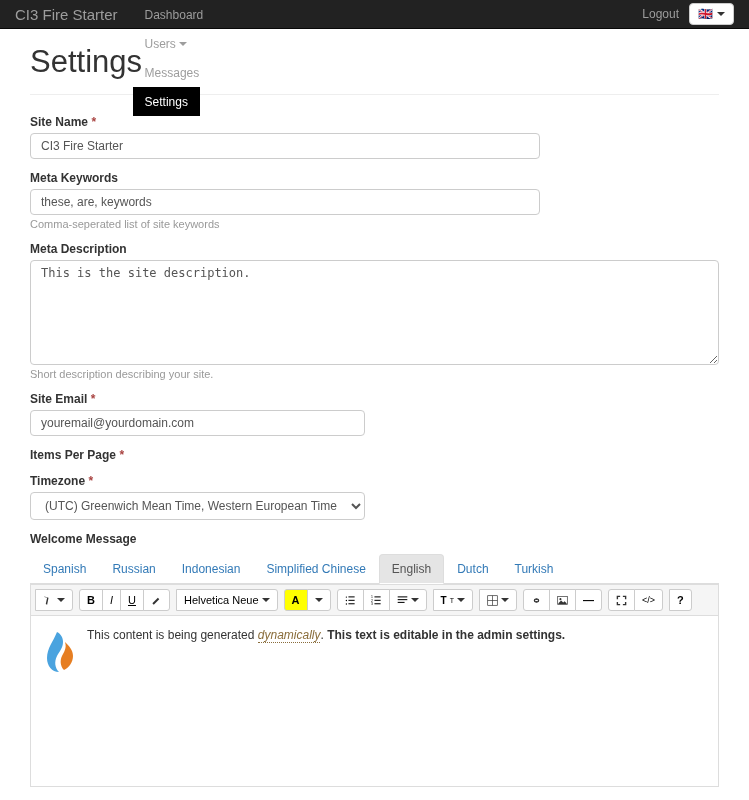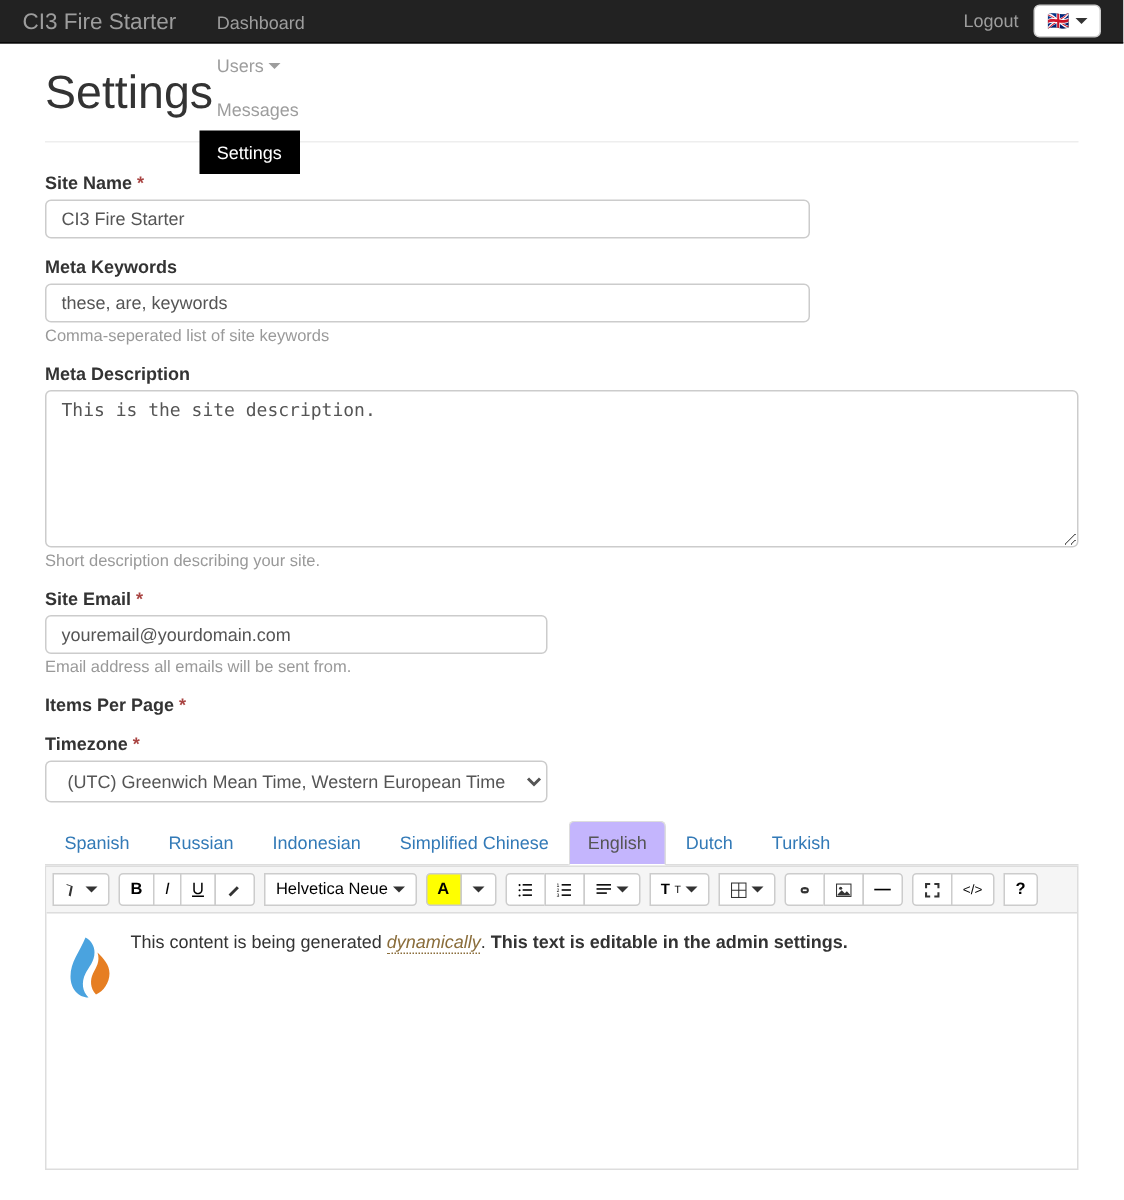--- a/index.html
+++ b/index.html
@@ -23,21 +23,21 @@
 .required { color: #a94442; }
 .form-control { display: block; width: 100%; padding: 5px 10px; font-size: 12px; border: 1px solid #ccc; border-radius: 4px; background: #fff; color: #555; }
 .form-control.w-sm { width: 510px; }
 .form-control.w-xs { width: 155px; }
 .form-control.w-md { width: 335px; }
 textarea.form-control { height: 105px; resize: both; }
 select.form-control { height: 28px; }
 .help-block { color: #999; font-size: 11px; margin-top: 3px; }
 .nav-tabs { border-bottom: 1px solid #ddd; display: flex; list-style: none; margin-top: 8px; }
 .nav-tabs li a { display: block; padding: 7px 12px; font-size: 12px; color: #337ab7; text-decoration: none; border: 1px solid transparent; border-radius: 4px 4px 0 0; margin-bottom: -1px; }
-.nav-tabs li a.active { color: #555; background: #c4b5fd; border-color: #ddd #ddd #fff; }
+.nav-tabs li a.active { color: #555; background: #e5e5e5; border-color: #ddd #ddd #fff; }
 .editor-wrap { border: 1px solid #ddd; }
 .toolbar { background: #f5f5f5; border-bottom: 1px solid #ddd; padding: 4px; display: flex; gap: 6px; flex-wrap: wrap; align-items: center; }
 .btn-group { display: flex; }
 .tbtn { background: #fff; border: 1px solid #ccc; padding: 3px 7px; font-size: 11px; cursor: pointer; display: flex; align-items: center; gap: 3px; min-height: 22px; }
 .btn-group .tbtn { border-radius: 0; margin-left: -1px; }
 .btn-group .tbtn:first-child { border-radius: 3px 0 0 3px; margin-left: 0; }
 .btn-group .tbtn:last-child { border-radius: 0 3px 3px 0; }
 .tbtn.yellow-bg { background: #ffff00; font-weight: bold; }
 .editor-content { padding: 12px; min-height: 170px; font-size: 12px; }
 .editor-content .flame { float: left; margin-right: 8px; }
@@ -90,35 +90,35 @@
 
   <div class="form-group">
     <label>Meta Description</label>
     <textarea class="form-control" id="meta-desc" style="">This is the site description.</textarea>
     <div class="help-block">Short description describing your site.</div>
   </div>
 
   <div class="form-group">
     <label><span>Site Email</span> <span class="required">*</span></label>
     <input type="text" class="form-control w-md" value="youremail@yourdomain.com" style="">
-    <div class="help-block">Email address all emails will be sent from.</div>
   </div>
 
   <div class="form-group">
     <label><span>Items Per Page</span> <span class="required">*</span></label>
   </div>
 
   <div class="form-group">
     <label><span>Timezone</span> <span class="required">*</span></label>
     <select class="form-control w-md">
       <option>(UTC) Greenwich Mean Time, Western European Time</option>
     </select>
   </div>
 
   <div class="form-group">
+    <label>Welcome Message</label>
     <ul class="nav-tabs" id="lang-tabs">
         <li>
           <a>Spanish</a>
         </li>
         <li>
           <a>Russian</a>
         </li>
         <li>
           <a>Indonesian</a>
         </li>

